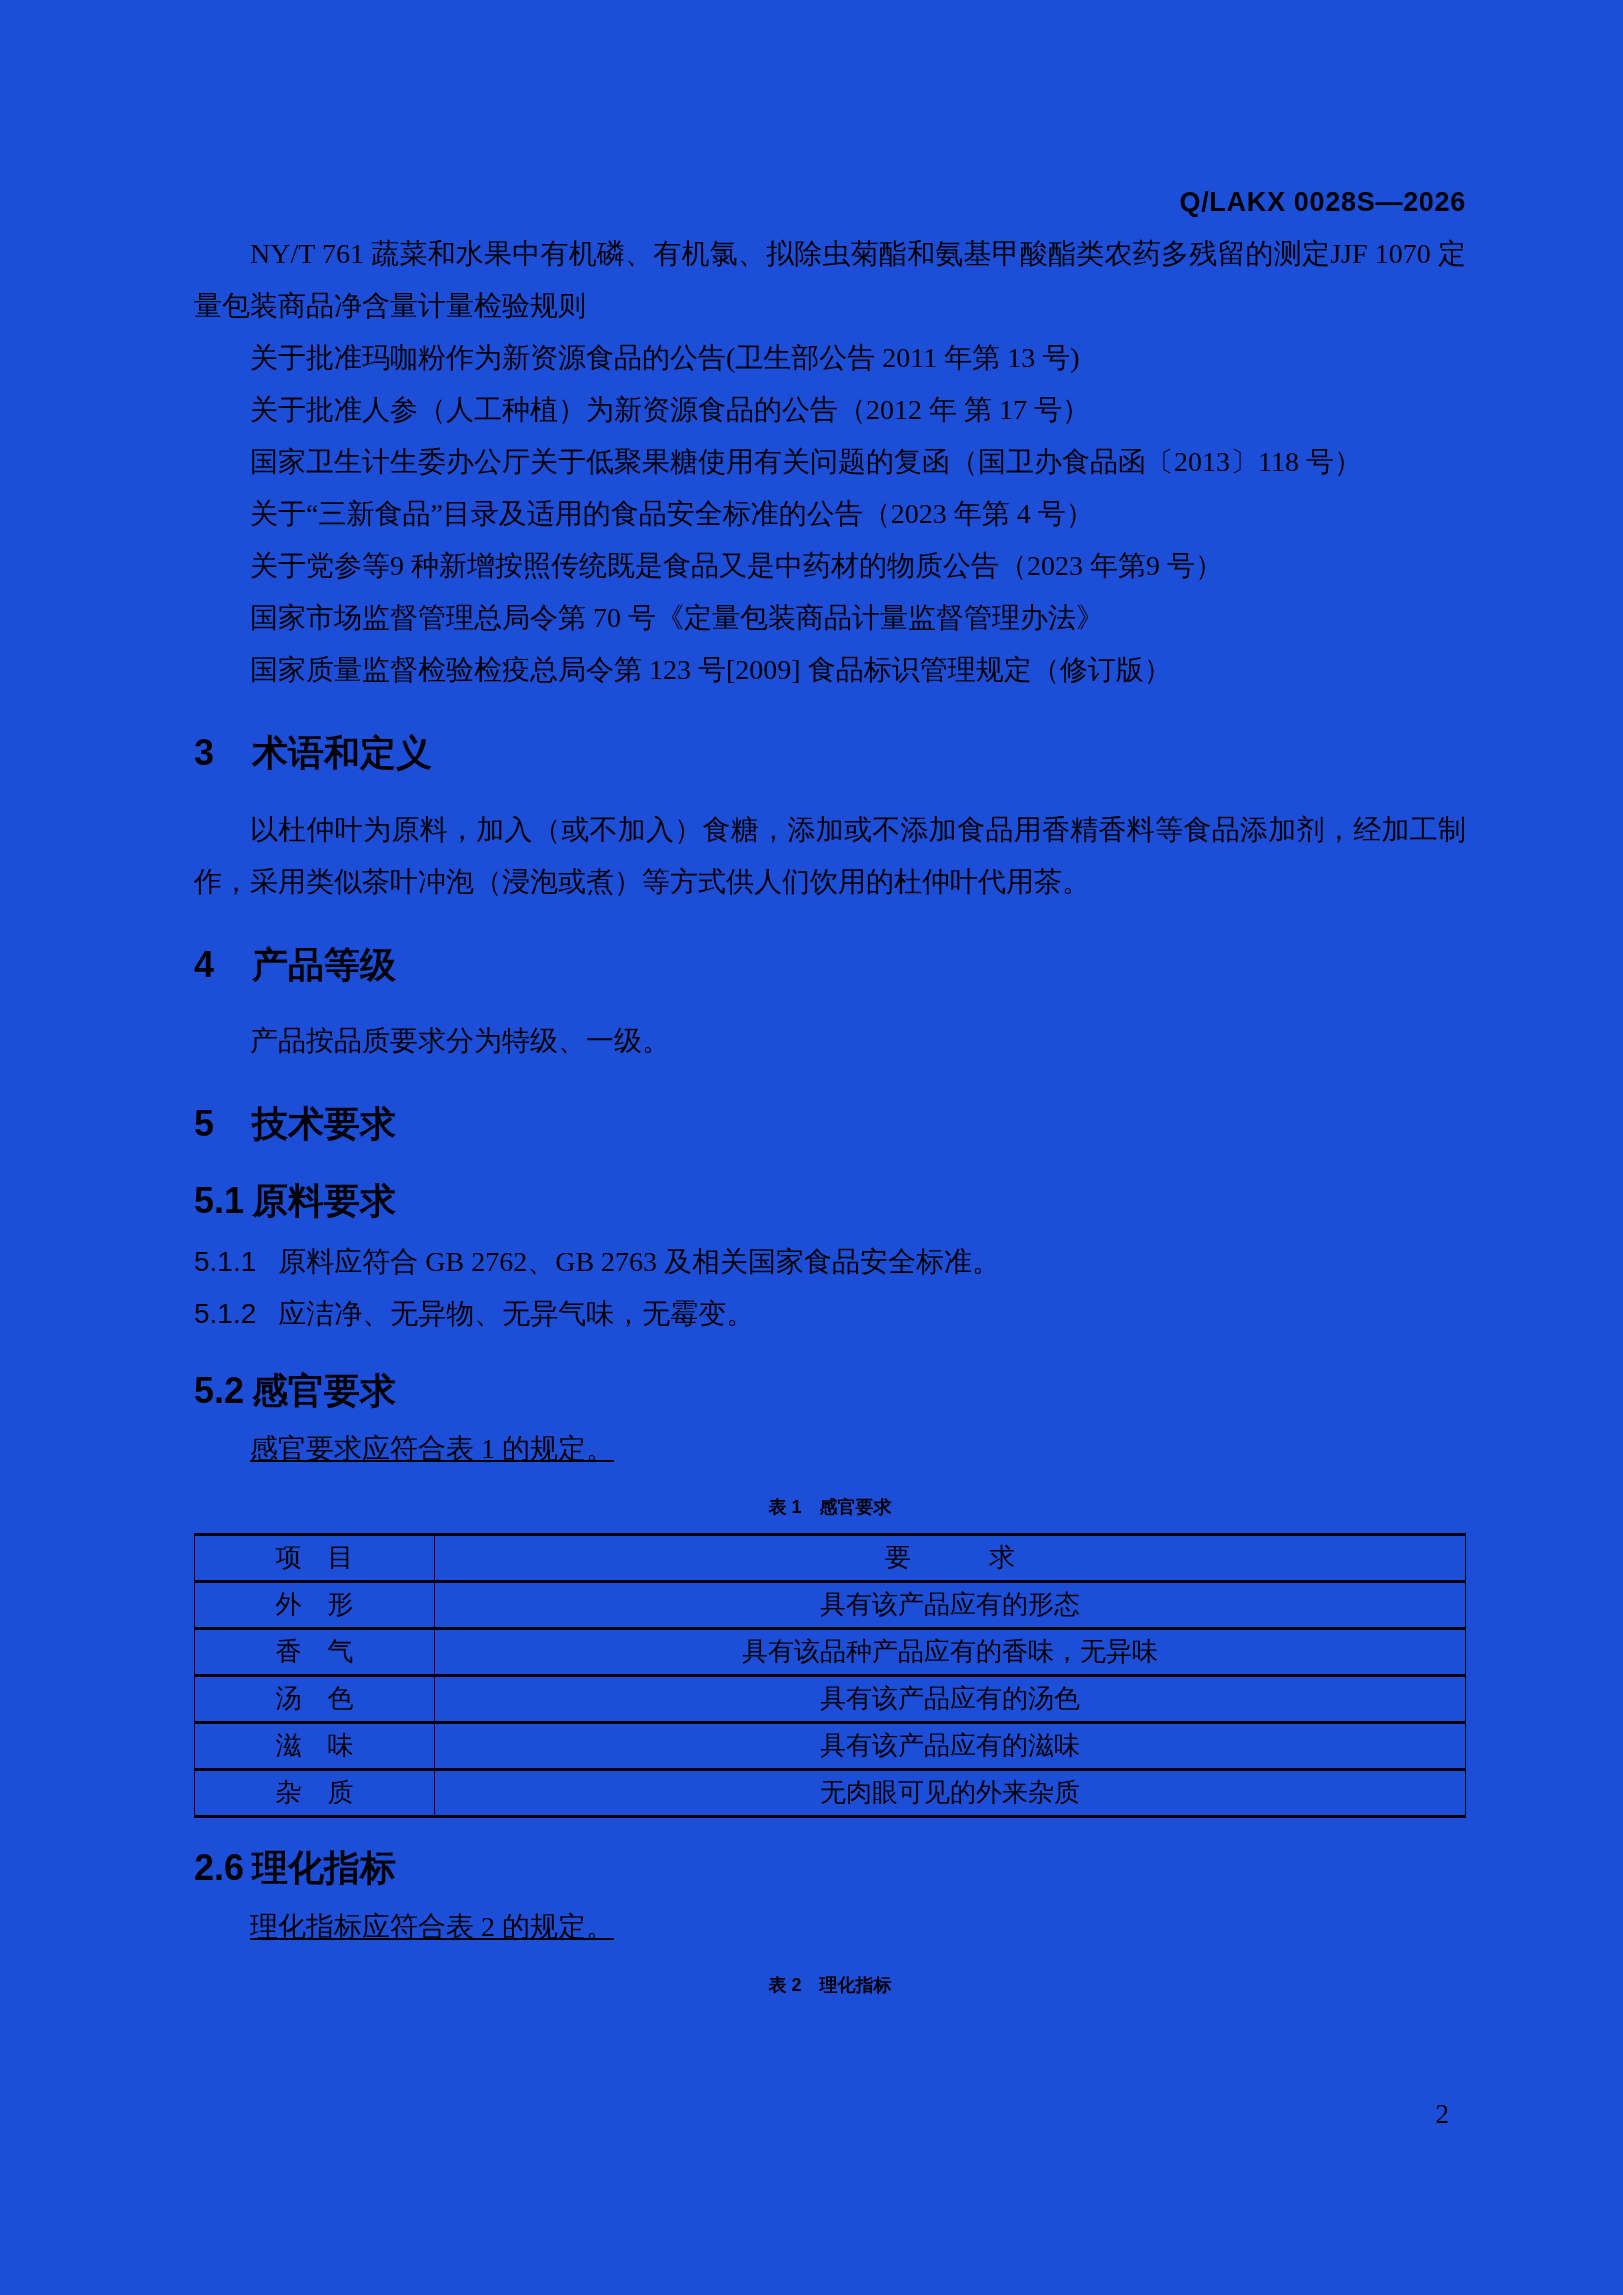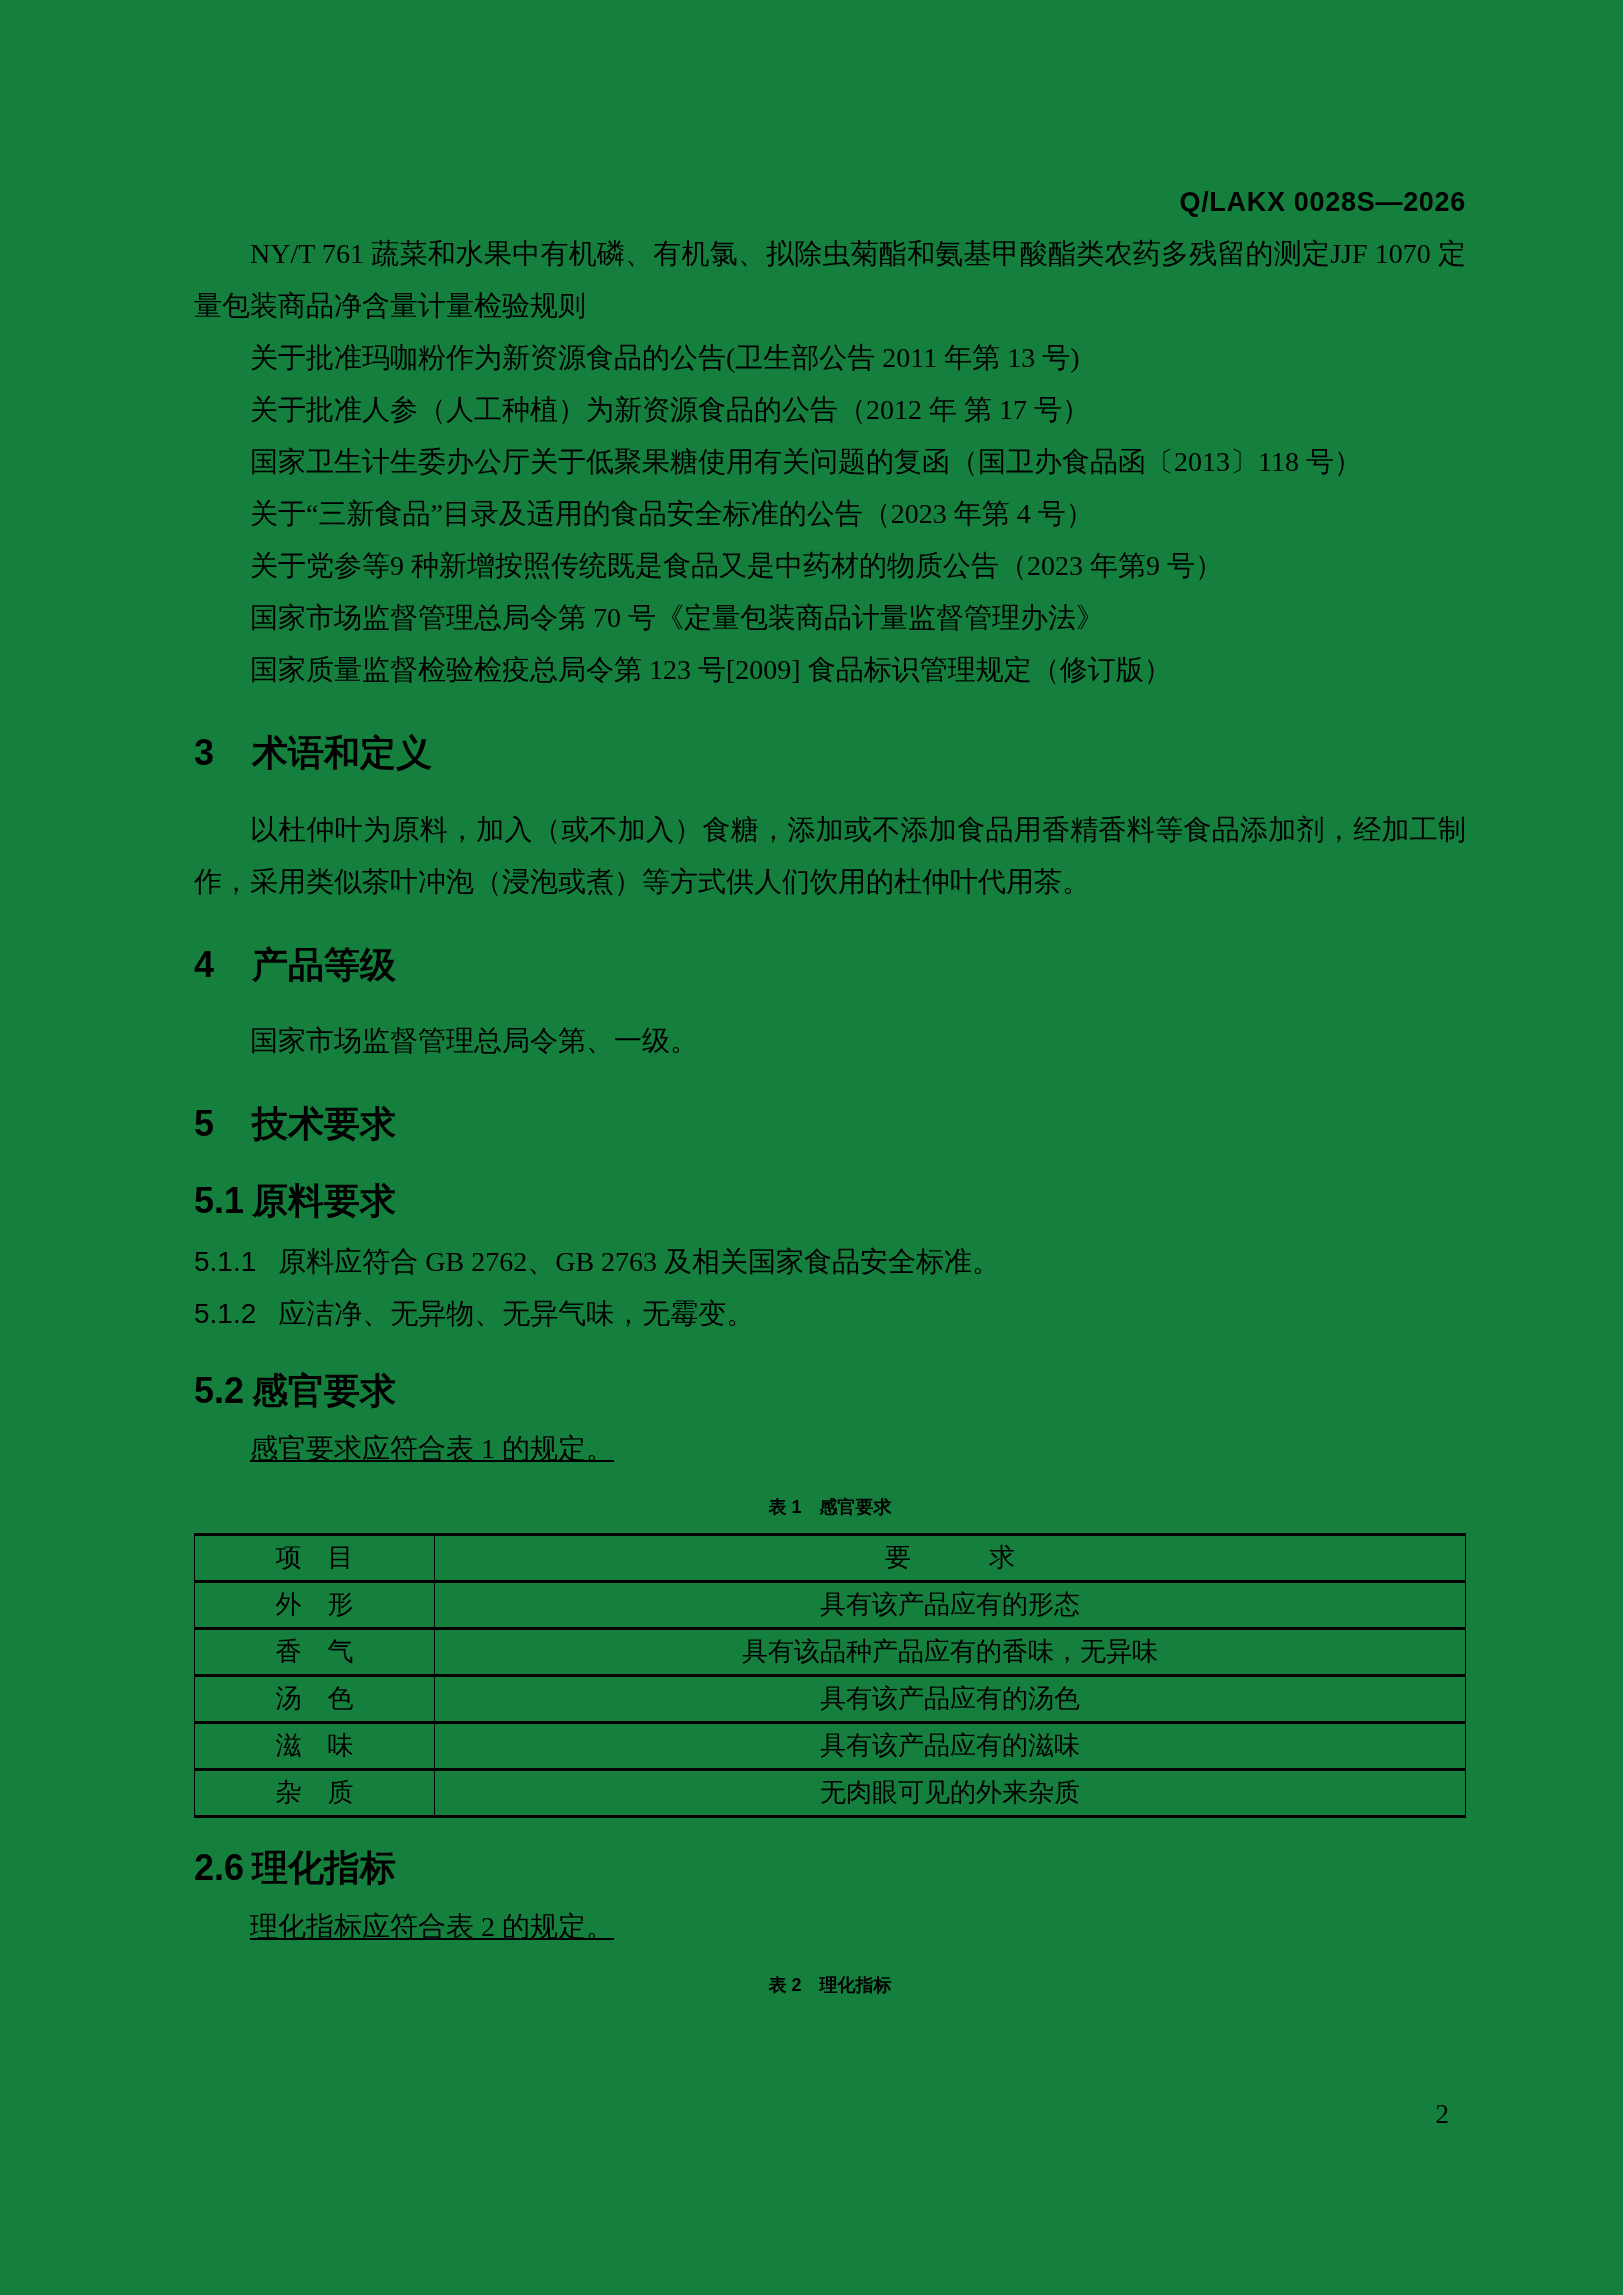--- a/index.html
+++ b/index.html
@@ -1,20 +1,20 @@
 <!DOCTYPE html>
 <html style="font-size:11px"><head>
 <meta charset="utf-8">
 <style>
   html, body { margin: 0; padding: 0; background: #ffffff; }
   .page {
     position: relative;
     width: 1623px;
     height: 2295px;
-    background: #15803d;
+    background: #1d4ed8;
     color: #000000;
     font-family: "Liberation Serif", "DejaVu Serif", serif;
     font-size: 28px;
     overflow: hidden;
   }
   .content {
     position: absolute;
     left: 194px;
     top: 176px;
     width: 1272px;
@@ -116,21 +116,21 @@
     </div>
 
     <div class="heading h-l1">
       <span class="num">3</span><span>术语和定义</span>
     </div>
     <p class="para after-h">以杜仲叶为原料，加入（或不加入）食糖，添加或不添加食品用香精香料等食品添加剂，经加工制作，采用类似茶叶冲泡（浸泡或煮）等方式供人们饮用的杜仲叶代用茶。</p>
 
     <div class="heading h-l1">
       <span class="num">4</span><span>产品等级</span>
     </div>
-    <p class="para after-h">国家市场监督管理总局令第、一级。</p>
+    <p class="para after-h">产品按品质要求分为特级、一级。</p>
 
     <div class="heading h-l1">
       <span class="num">5</span><span>技术要求</span>
     </div>
 
     <div class="heading h-l2">
       <span class="num">5.1</span><span>原料要求</span>
     </div>
 
     <p class="clause clause-first">

